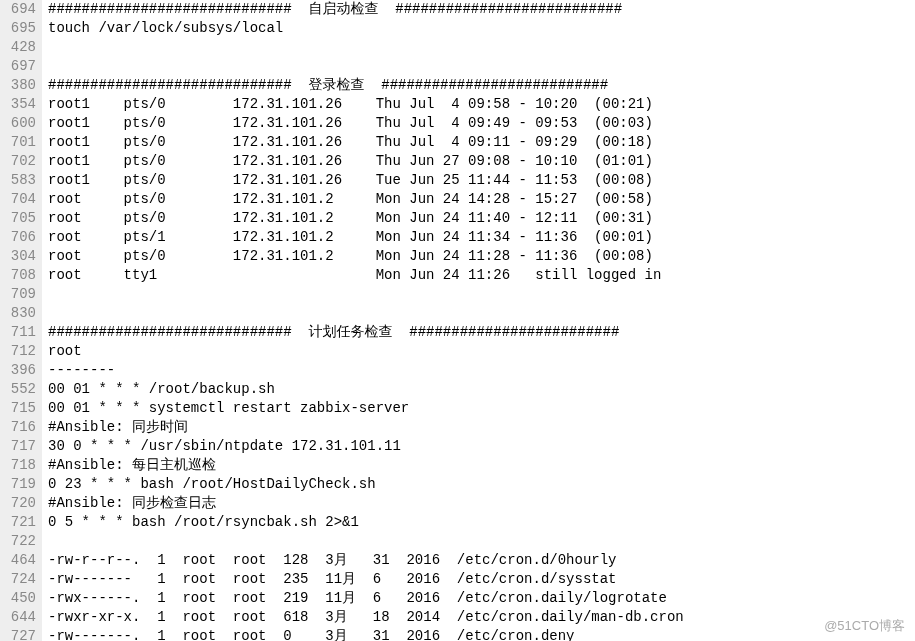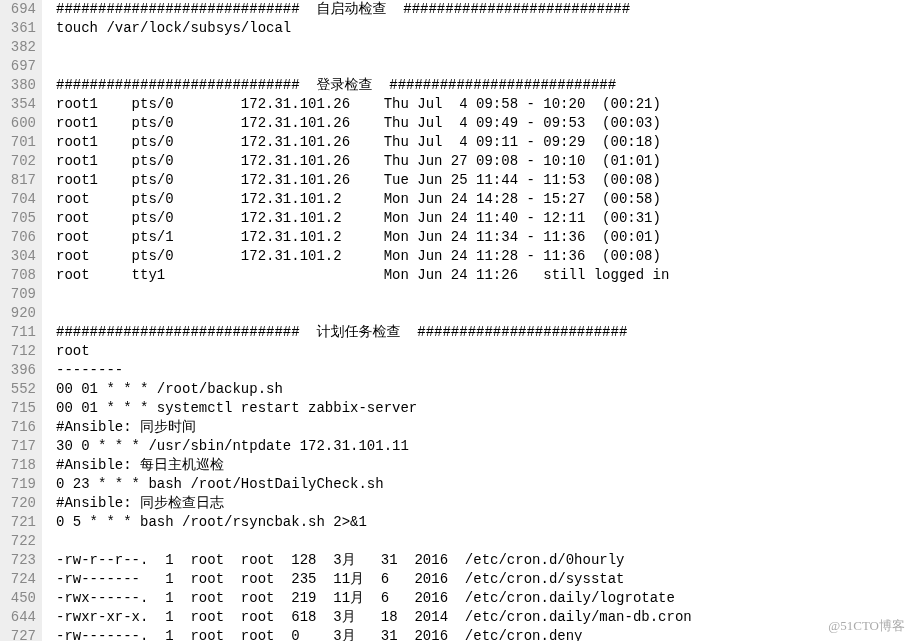--- a/index.html
+++ b/index.html
@@ -30,67 +30,66 @@
   .gutter div {
     height: 19px;
   }
   .code {
     padding-left: 6px;
     white-space: pre;
     color: #000000;
   }
   .code div {
     height: 19px;
-    margin-left: 8px;
   }
   .watermark {
     position: absolute;
     right: 10px;
     bottom: 6px;
-    font-family: Liberation Serif, serif;
+    font-family: Liberation Sans, sans-serif;
     font-size: 13px;
     color: rgba(100,100,100,0.55);
     pointer-events: none;
   }
 </style>
 </head>
 <body>
 
 <div class="editor">
   <div class="gutter" id="gutter">
       <div>694</div>
-      <div>361</div>
-      <div>382</div>
+      <div>695</div>
+      <div>428</div>
       <div>697</div>
       <div>380</div>
       <div>354</div>
       <div>600</div>
       <div>701</div>
       <div>702</div>
-      <div>817</div>
+      <div>583</div>
       <div>704</div>
       <div>705</div>
       <div>706</div>
       <div>304</div>
       <div>708</div>
       <div>709</div>
-      <div>920</div>
+      <div>830</div>
       <div>711</div>
       <div>712</div>
       <div>396</div>
       <div>552</div>
       <div>715</div>
       <div>716</div>
       <div>717</div>
       <div>718</div>
       <div>719</div>
       <div>720</div>
       <div>721</div>
       <div>722</div>
-      <div>723</div>
+      <div>464</div>
       <div>724</div>
       <div>450</div>
       <div>644</div>
       <div>727</div>
     </div>
   <div class="code" id="code"><div>#############################  自启动检查  ###########################</div><div>touch /var/lock/subsys/local</div><div>&nbsp;</div><div>&nbsp;</div><div>#############################  登录检查  ###########################</div><div>root1    pts/0        172.31.101.26    Thu Jul  4 09:58 - 10:20  (00:21)</div><div>root1    pts/0        172.31.101.26    Thu Jul  4 09:49 - 09:53  (00:03)</div><div>root1    pts/0        172.31.101.26    Thu Jul  4 09:11 - 09:29  (00:18)</div><div>root1    pts/0        172.31.101.26    Thu Jun 27 09:08 - 10:10  (01:01)</div><div>root1    pts/0        172.31.101.26    Tue Jun 25 11:44 - 11:53  (00:08)</div><div>root     pts/0        172.31.101.2     Mon Jun 24 14:28 - 15:27  (00:58)</div><div>root     pts/0        172.31.101.2     Mon Jun 24 11:40 - 12:11  (00:31)</div><div>root     pts/1        172.31.101.2     Mon Jun 24 11:34 - 11:36  (00:01)</div><div>root     pts/0        172.31.101.2     Mon Jun 24 11:28 - 11:36  (00:08)</div><div>root     tty1                          Mon Jun 24 11:26   still logged in</div><div>&nbsp;</div><div>&nbsp;</div><div>#############################  计划任务检查  #########################</div><div>root</div><div>--------</div><div>00 01 * * * /root/backup.sh</div><div>00 01 * * * systemctl restart zabbix-server</div><div>#Ansible: 同步时间</div><div>30 0 * * * /usr/sbin/ntpdate 172.31.101.11</div><div>#Ansible: 每日主机巡检</div><div>0 23 * * * bash /root/HostDailyCheck.sh</div><div>#Ansible: 同步检查日志</div><div>0 5 * * * bash /root/rsyncbak.sh 2&gt;&amp;1</div><div>&nbsp;</div><div>-rw-r--r--.  1  root  root  128  3月   31  2016  /etc/cron.d/0hourly</div><div>-rw-------   1  root  root  235  11月  6   2016  /etc/cron.d/sysstat</div><div>-rwx------.  1  root  root  219  11月  6   2016  /etc/cron.daily/logrotate</div><div>-rwxr-xr-x.  1  root  root  618  3月   18  2014  /etc/cron.daily/man-db.cron</div><div>-rw-------.  1  root  root  0    3月   31  2016  /etc/cron.deny</div></div>
 </div>
 
 <div class="watermark">@51CTO博客</div>
 

